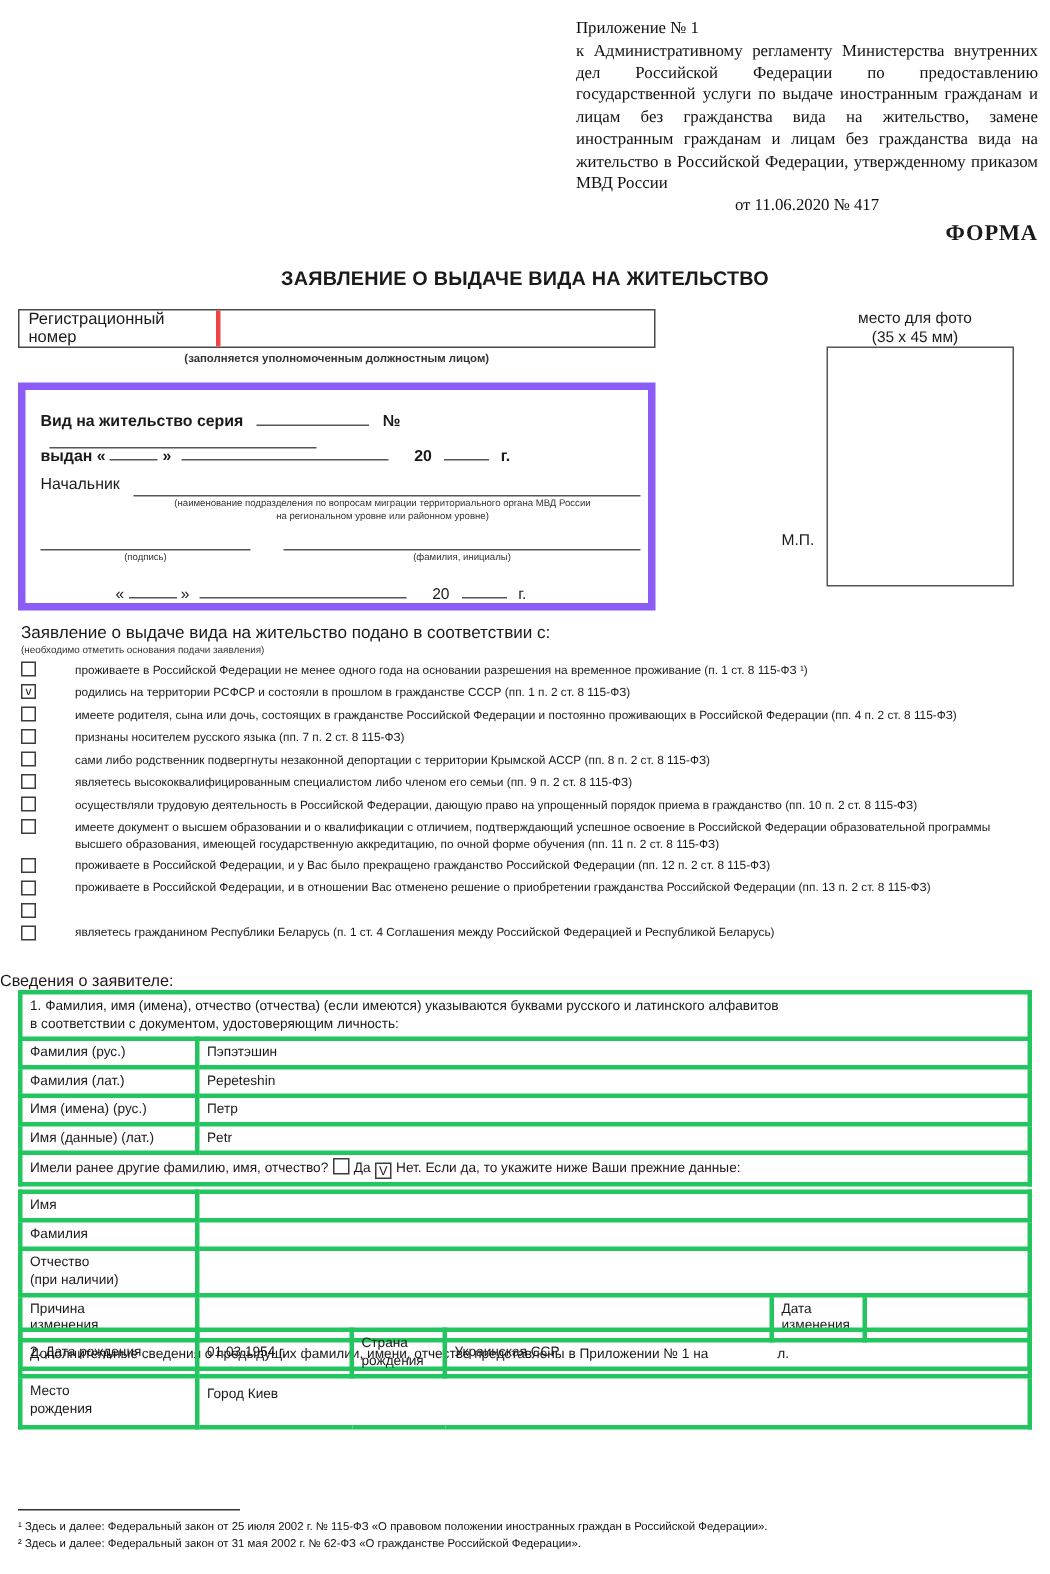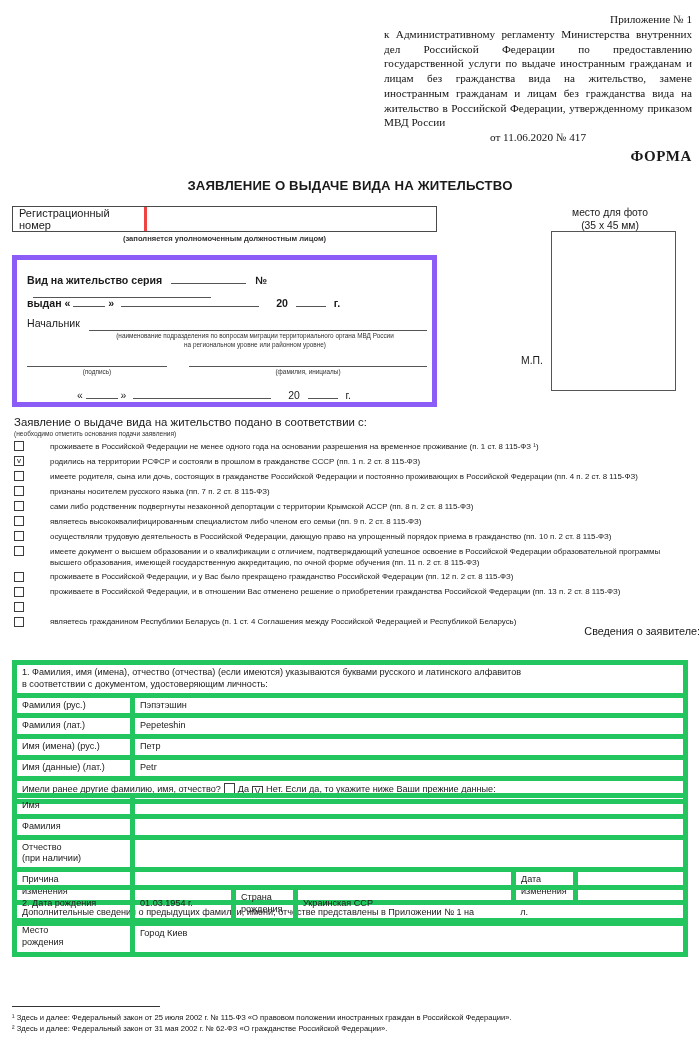--- a/index.html
+++ b/index.html
@@ -28,21 +28,21 @@
     left: 384px;
     top: 12px;
     width: 308px;
     font-family: "Liberation Serif", serif;
     font-size: 11.2px;
     line-height: 1.32;
     text-align: justify;
     color: #111;
   }
   .annex .first-line {
-    text-align: right;
+    text-align: left;
   }
   .annex .last-line {
     text-align: center;
   }
 
   .forma {
     position: absolute;
     right: 8px;
     top: 148px;
     font-family: "Liberation Serif", serif;
@@ -196,34 +196,34 @@
   .ground-text {
     font-size: 7.9px;
     line-height: 1.48;
     padding-top: 0.5px;
   }
 
   
   .section-head {
     position: absolute;
     left: 0;
-    top: 625px;
+    top: 648px;
     width: 700px;
-    text-align: right;
+    text-align: left;
     font-size: 10.8px;
   }
 
   table.grid {
     position: absolute;
     left: 12px;
     border-collapse: collapse;
     table-layout: fixed;
   }
   table.grid td {
-    border: 5px solid #22c55e;
+    border: 3px solid #22c55e;
     padding: 2px 5px;
     font-size: 9.1px;
     vertical-align: middle;
     line-height: 1.3;
     height: 19px;
     box-sizing: border-box;
   }
   td.q {
     font-size: 9.1px;
   }

